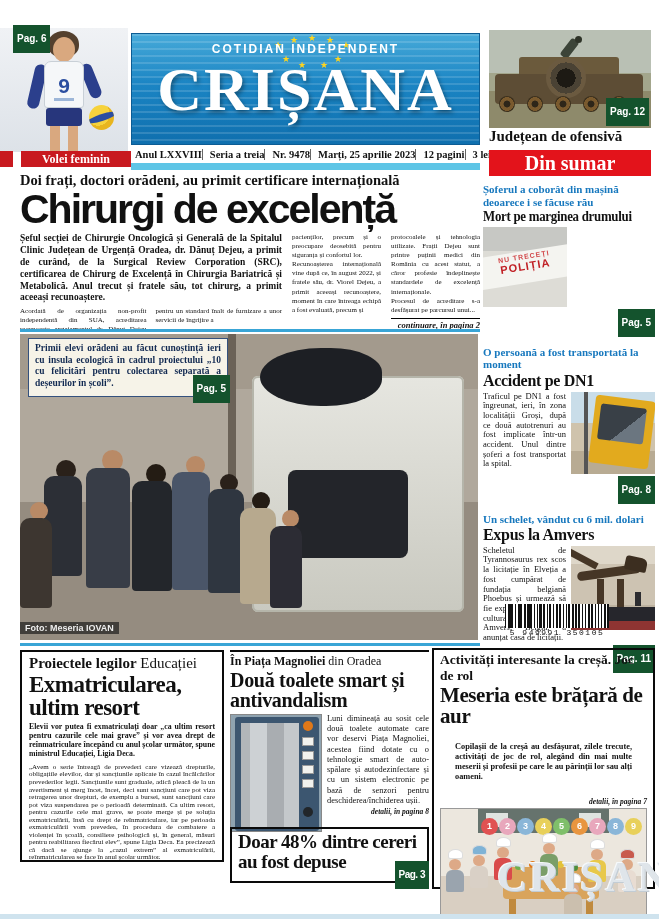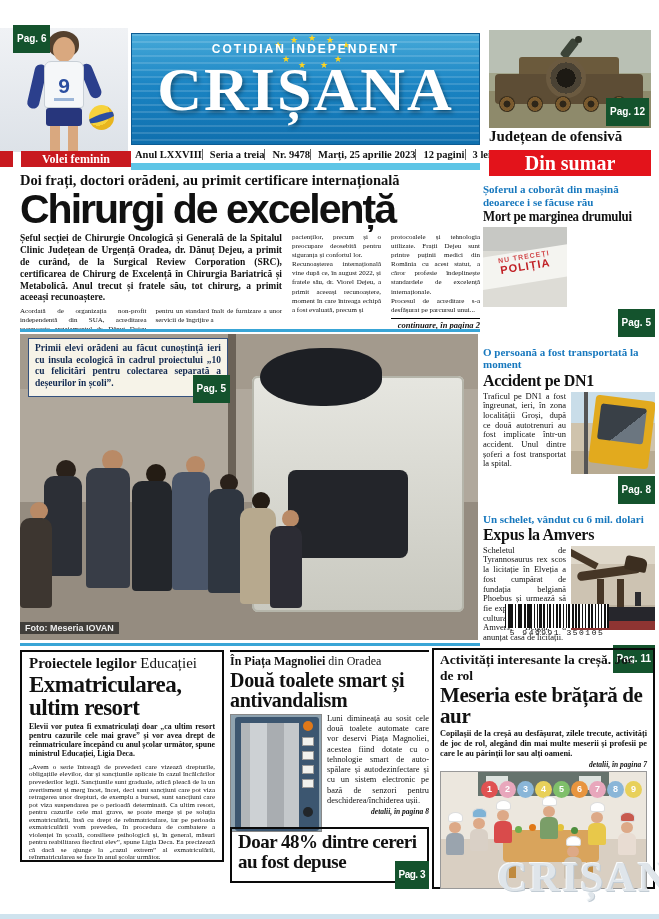--- a/index.html
+++ b/index.html
@@ -366,21 +366,21 @@
   </div>
 
   <div id="box48" class="abs">
     <span>Doar 48% dintre cereri au fost depuse</span>
     <span class="badge">Pag. 3</span>
   </div>
 
   <div id="br" class="abs">
     <div class="br-kicker">Activități interesante la creșă. Joc de rol</div>
     <div class="br-head">Meseria este brățară de aur</div>
-    <p class="br-lead" style="margin:0">Copilașii de la creșă au desfășurat, zilele trecute, activități de joc de rol, alegând din mai multe meserii și profesii pe care le au părinții lor sau alți oameni.</p>
+    <p class="br-lead" style="margin:15px">Copilașii de la creșă au desfășurat, zilele trecute, activități de joc de rol, alegând din mai multe meserii și profesii pe care le au părinții lor sau alți oameni.</p>
     <div class="br-details">detalii, în pagina 7</div>
     <div id="kids">
       <div class="hutch"></div>
       <span class="balloon" style="left:40px;background:#e05252">1</span>
       <span class="balloon" style="left:58px;background:#e8a7bc">2</span>
       <span class="balloon" style="left:76px;background:#8ab6d8">3</span>
       <span class="balloon" style="left:94px;background:#e8d05a">4</span>
       <span class="balloon" style="left:112px;background:#7fbf6a">5</span>
       <span class="balloon" style="left:130px;background:#e8953f">6</span>
       <span class="balloon" style="left:148px;background:#e8a7bc">7</span>

